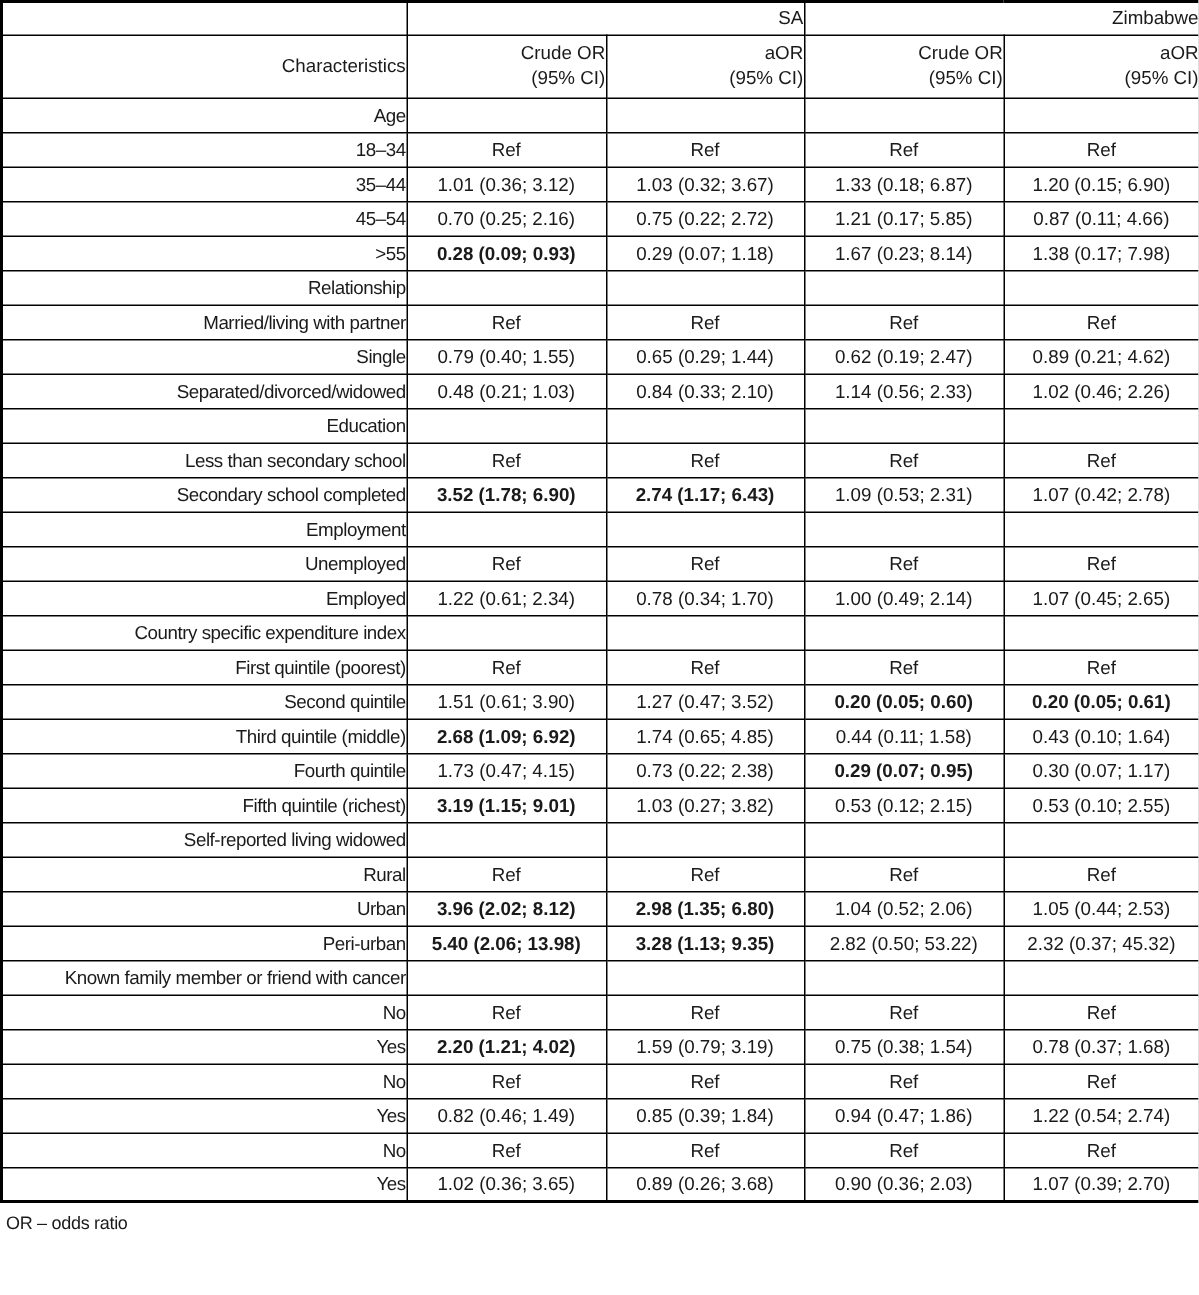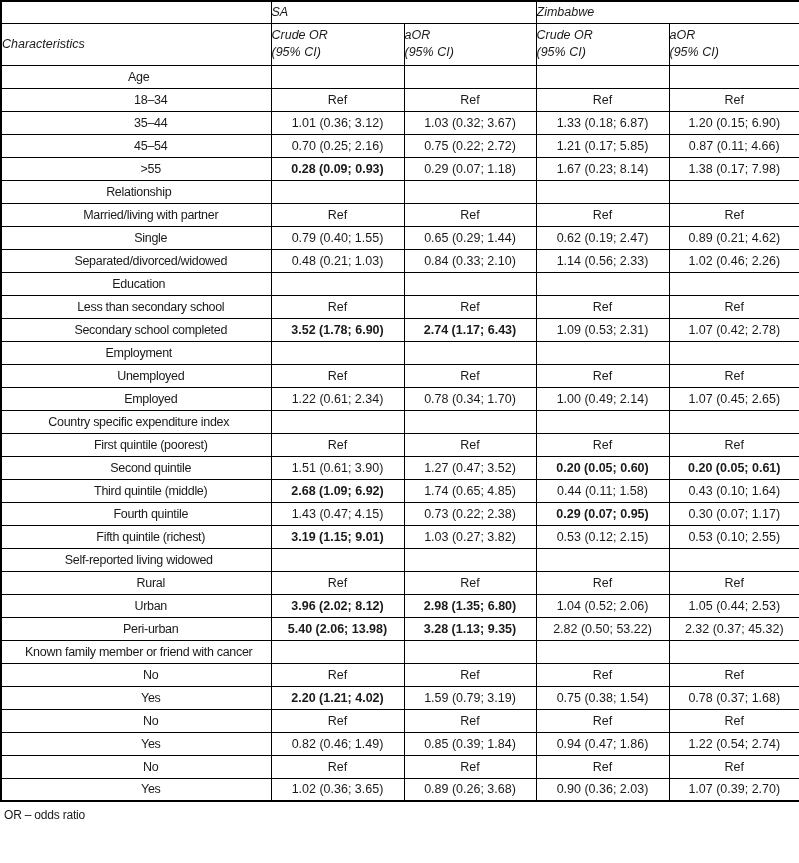--- a/index.html
+++ b/index.html
@@ -29,23 +29,23 @@
     font-size: 12.5px;
     font-weight: normal;
     padding: 0;
     vertical-align: middle;
     overflow: hidden;
     white-space: nowrap;
   }
   tr.group-header-row { height: 22px; }
   tr.column-header-row { height: 42px; }
   tbody tr { height: 23px; }
-  thead th { text-align: left; line-height: 1.35; font-style: italic; }
+  thead th { text-align: right; line-height: 1.35; }
   td.char-cell {
-    text-align: center;
+    text-align: right;
     letter-spacing: -0.3px;
   }
   td.char-cell.section { padding-left: 5px; }
   td.char-cell.item { padding-left: 29px; }
   td.val-cell { text-align: center; }
   td.val-cell.bold { font-weight: bold; }
   .footnotes {
     padding: 5px 0 0 4px;
     font-size: 12px;
     line-height: 16px;
@@ -207,21 +207,21 @@
         </tr>
         <tr>
           <td class="char-cell item">Third quintile (middle)</td>
           <td class="val-cell bold">2.68 (1.09; 6.92)</td>
           <td class="val-cell">1.74 (0.65; 4.85)</td>
           <td class="val-cell">0.44 (0.11; 1.58)</td>
           <td class="val-cell">0.43 (0.10; 1.64)</td>
         </tr>
         <tr>
           <td class="char-cell item">Fourth quintile</td>
-          <td class="val-cell">1.43 (0.47; 4.15)</td>
+          <td class="val-cell">1.73 (0.47; 4.15)</td>
           <td class="val-cell">0.73 (0.22; 2.38)</td>
           <td class="val-cell bold">0.29 (0.07; 0.95)</td>
           <td class="val-cell">0.30 (0.07; 1.17)</td>
         </tr>
         <tr>
           <td class="char-cell item">Fifth quintile (richest)</td>
           <td class="val-cell bold">3.19 (1.15; 9.01)</td>
           <td class="val-cell">1.03 (0.27; 3.82)</td>
           <td class="val-cell">0.53 (0.12; 2.15)</td>
           <td class="val-cell">0.53 (0.10; 2.55)</td>

